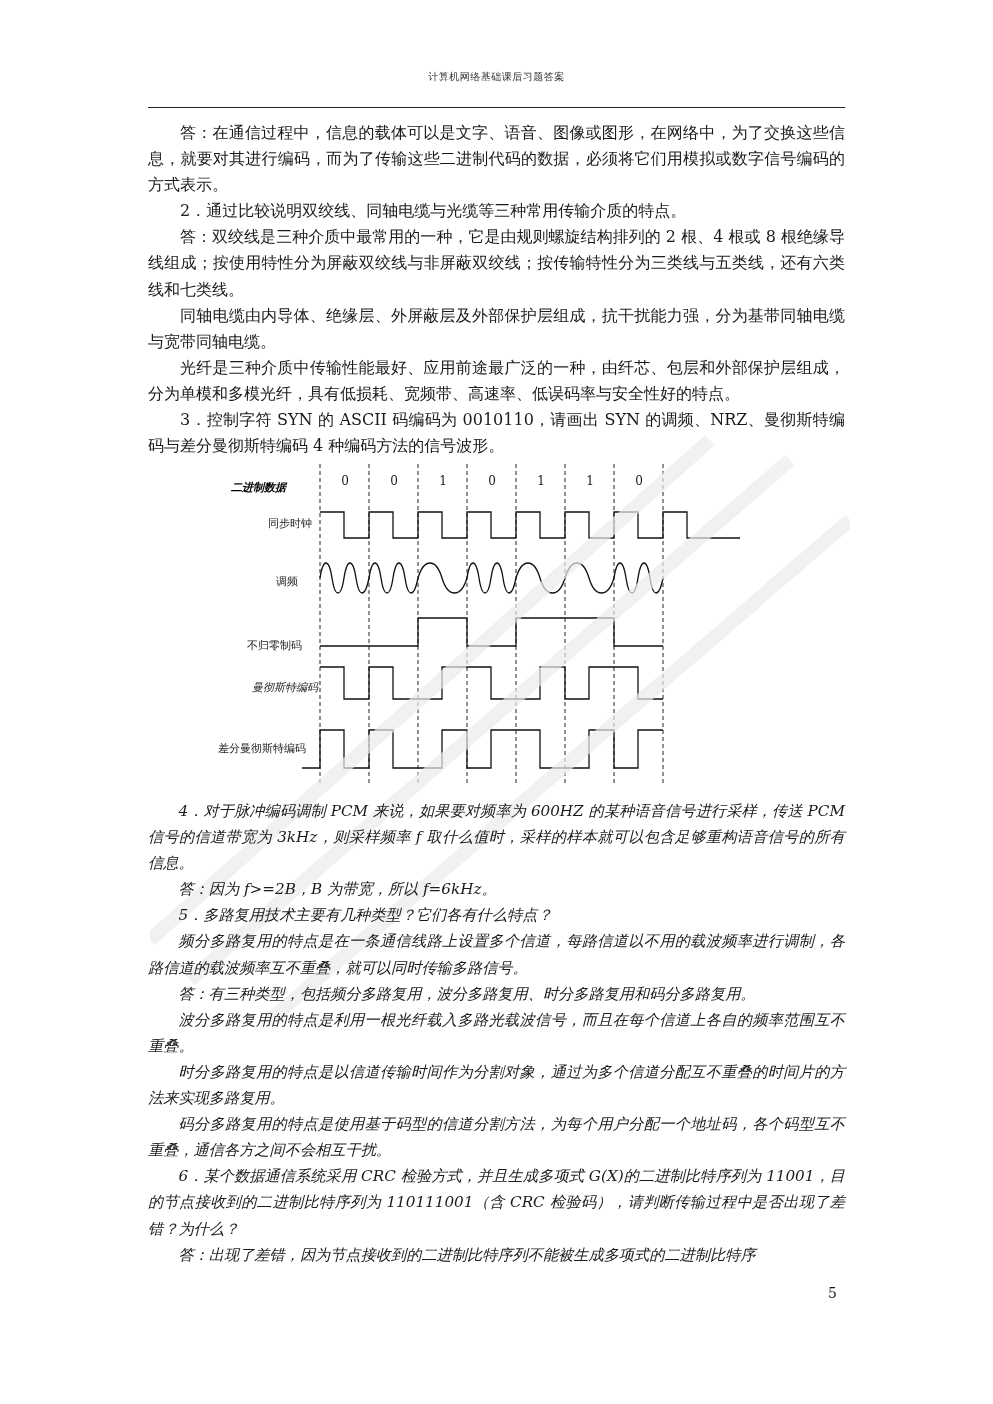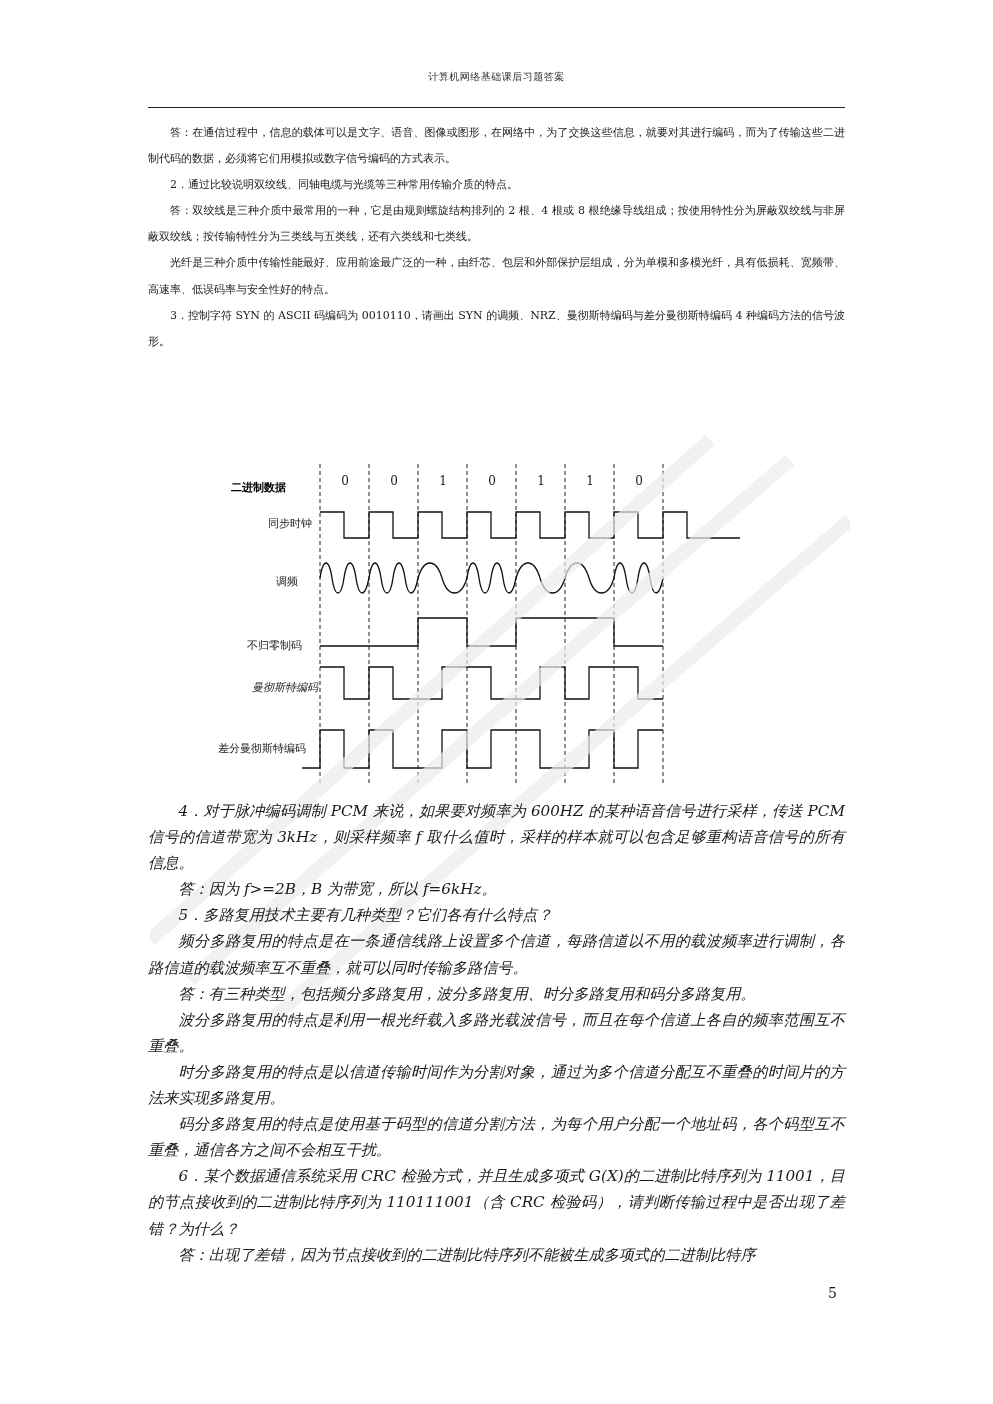--- a/index.html
+++ b/index.html
@@ -2,46 +2,47 @@
 <html><head>
 <meta charset="utf-8">
 <style>
   html, body { margin:0; padding:0; background:#ffffff; }
   body { width:993px; height:1404px; position:relative; overflow:hidden;
          font-family:"DejaVu Serif","Liberation Serif",serif; color:#1a1a1a; }
   .page-header { position:absolute; left:148px; width:697px; top:70px; text-align:center;
                  font-size:10px; color:#333; letter-spacing:0.5px; }
   .header-rule { position:absolute; left:148px; width:697px; top:107px; height:0;
                  border-top:1.6px solid #222; }
-  .body-text { position:absolute; left:148px; width:697px; top:120px; font-size:11px;
+  .body-text { position:absolute; left:148px; width:697px; top:120px; font-size:16px;
                line-height:26.1px; text-align:justify; }
   .body-text p { margin:0; text-indent:2em; }
   .diagram { position:absolute; left:200px; top:462px; width:560px; height:330px; }
   .diagram svg { position:absolute; left:0; top:0; }
   .row-label { position:absolute; font-size:11px; color:#222; text-align:right;
                font-family:"DejaVu Sans","Liberation Sans",sans-serif; }
-  .row-label.bold { font-weight:bold; color:#000; }
+  .row-label.bold { font-weight:bold; color:#000;font-style:italic; }
   .bit { position:absolute; font-size:12px; top:12px; width:20px; text-align:center; }
   .body-text2 { position:absolute; left:148px; width:697px; top:798px; font-size:15.2px;
                 line-height:26.1px; text-align:justify; }
   .body-text2 p { margin:0; text-indent:2em;font-style:italic; }
   .page-number { position:absolute; left:828px; top:1285px; font-size:14px; }
   .watermark { position:absolute; left:150px; top:420px; width:700px; height:600px;
                pointer-events:none; }
 </style>
 </head>
 <body>
 
 <div class="page-header">计算机网络基础课后习题答案</div>
 <div class="header-rule"></div>
 
 <div class="body-text">
   <p>答：在通信过程中，信息的载体可以是文字、语音、图像或图形，在网络中，为了交换这些信息，就要对其进行编码，而为了传输这些二进制代码的数据，必须将它们用模拟或数字信号编码的方式表示。</p>
   <p>2．通过比较说明双绞线、同轴电缆与光缆等三种常用传输介质的特点。</p>
   <p>答：双绞线是三种介质中最常用的一种，它是由规则螺旋结构排列的 2 根、4 根或 8 根绝缘导线组成；按使用特性分为屏蔽双绞线与非屏蔽双绞线；按传输特性分为三类线与五类线，还有六类线和七类线。</p>
+  <p>同轴电缆由内导体、绝缘层、外屏蔽层及外部保护层组成，抗干扰能力强，分为基带同轴电缆与宽带同轴电缆。</p>
   <p>光纤是三种介质中传输性能最好、应用前途最广泛的一种，由纤芯、包层和外部保护层组成，分为单模和多模光纤，具有低损耗、宽频带、高速率、低误码率与安全性好的特点。</p>
   <p>3．控制字符 SYN 的 ASCII 码编码为 0010110，请画出 SYN 的调频、NRZ、曼彻斯特编码与差分曼彻斯特编码 4 种编码方法的信号波形。</p>
 </div>
 
 <div class="diagram">
   <svg width="560" height="330" viewBox="0 0 560 330">
 
     <g stroke="#222" stroke-width="1" stroke-dasharray="4,3">
       <line x1="120" y1="2" x2="120" y2="322"></line>
       <line x1="169" y1="2" x2="169" y2="322"></line>

